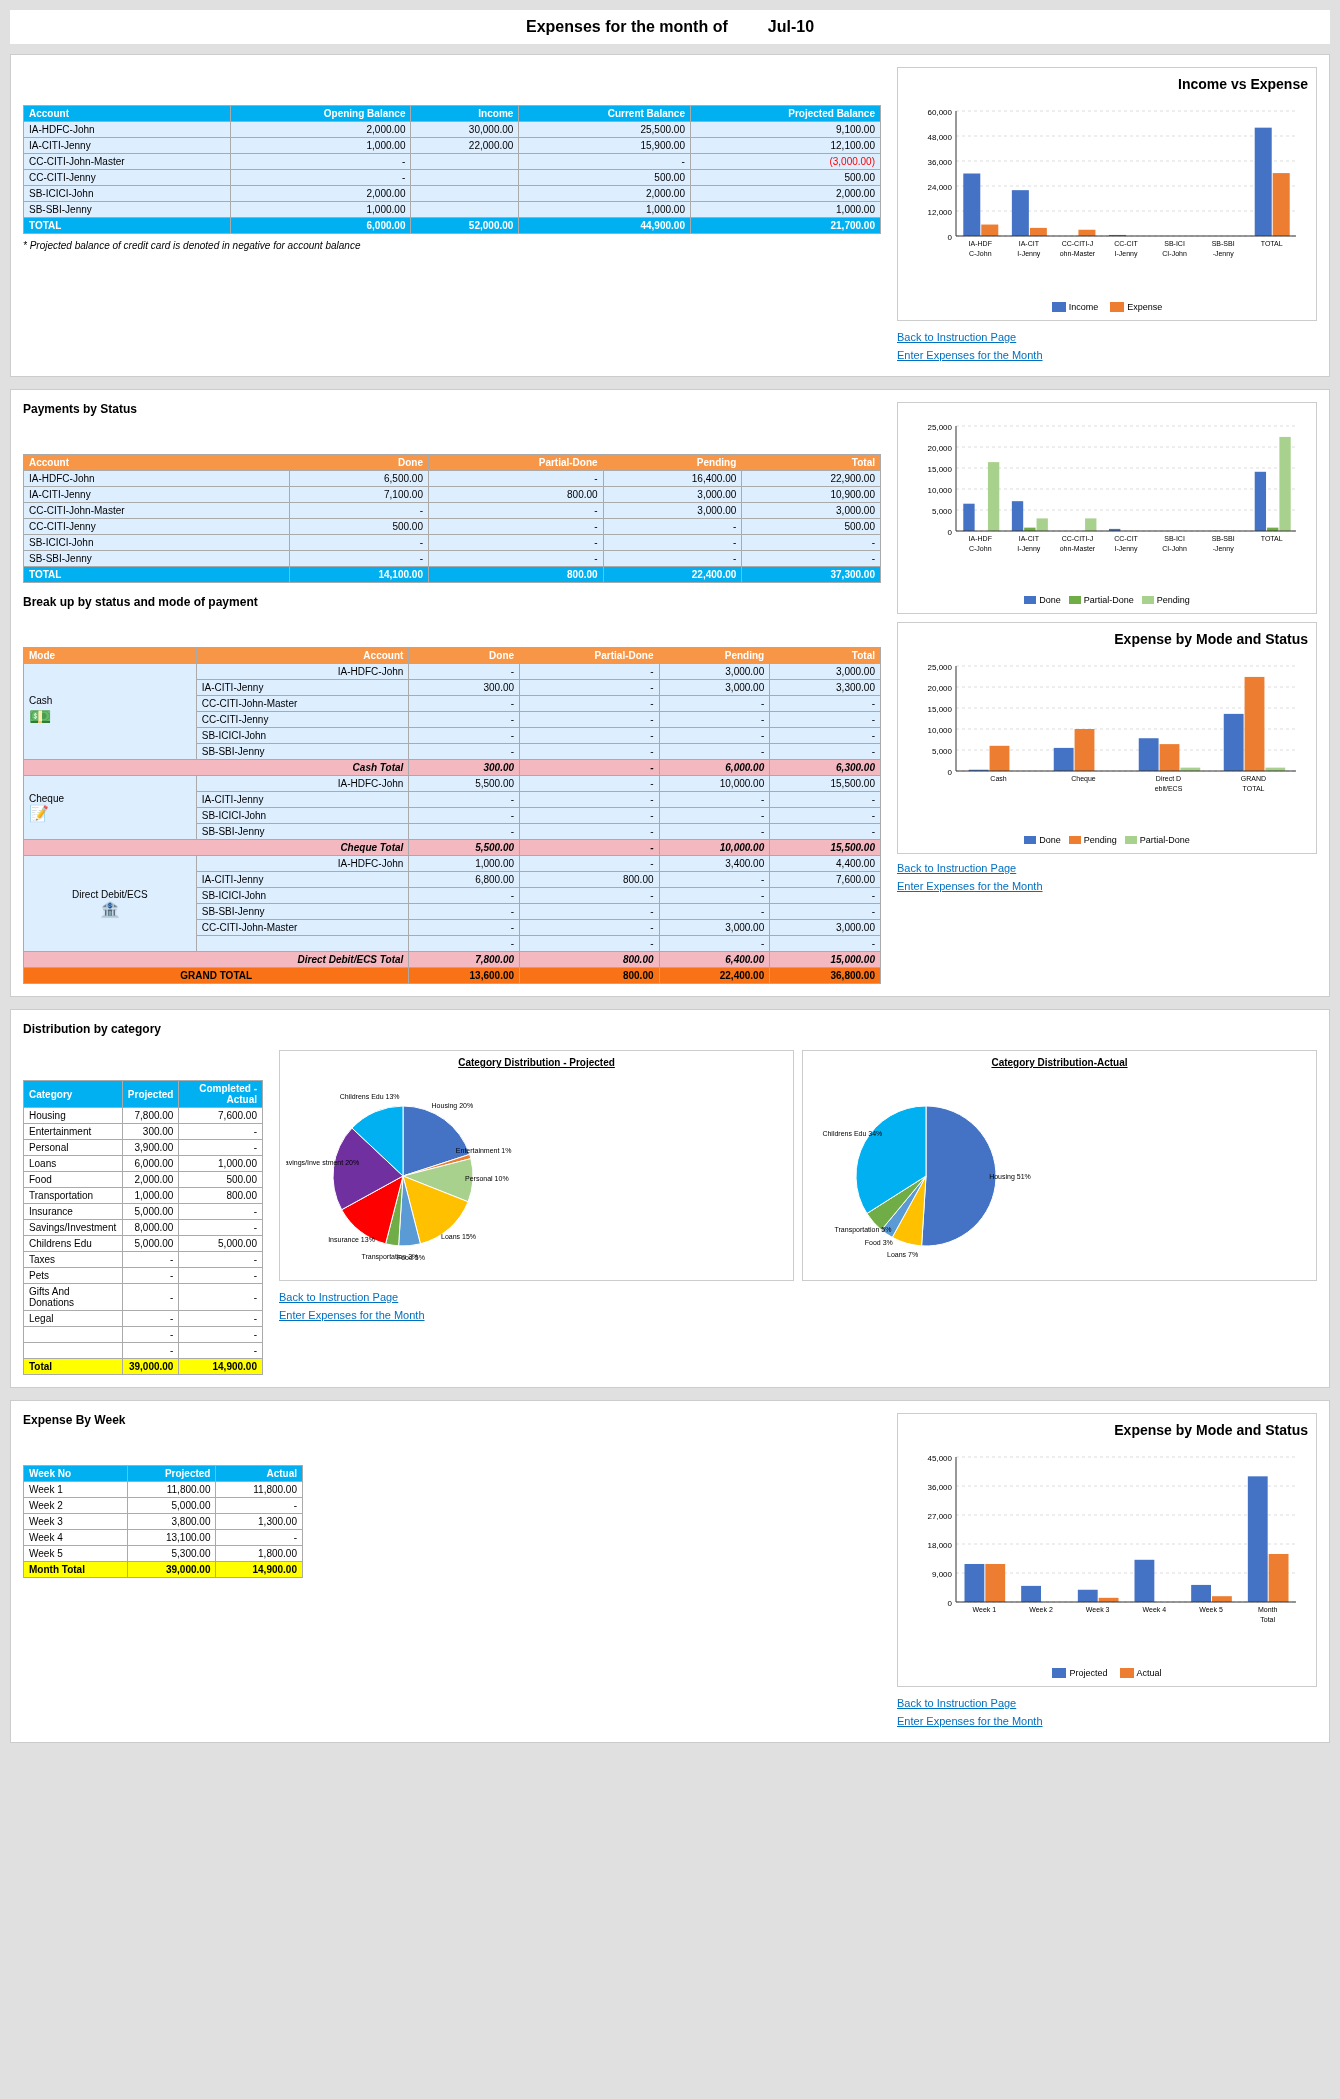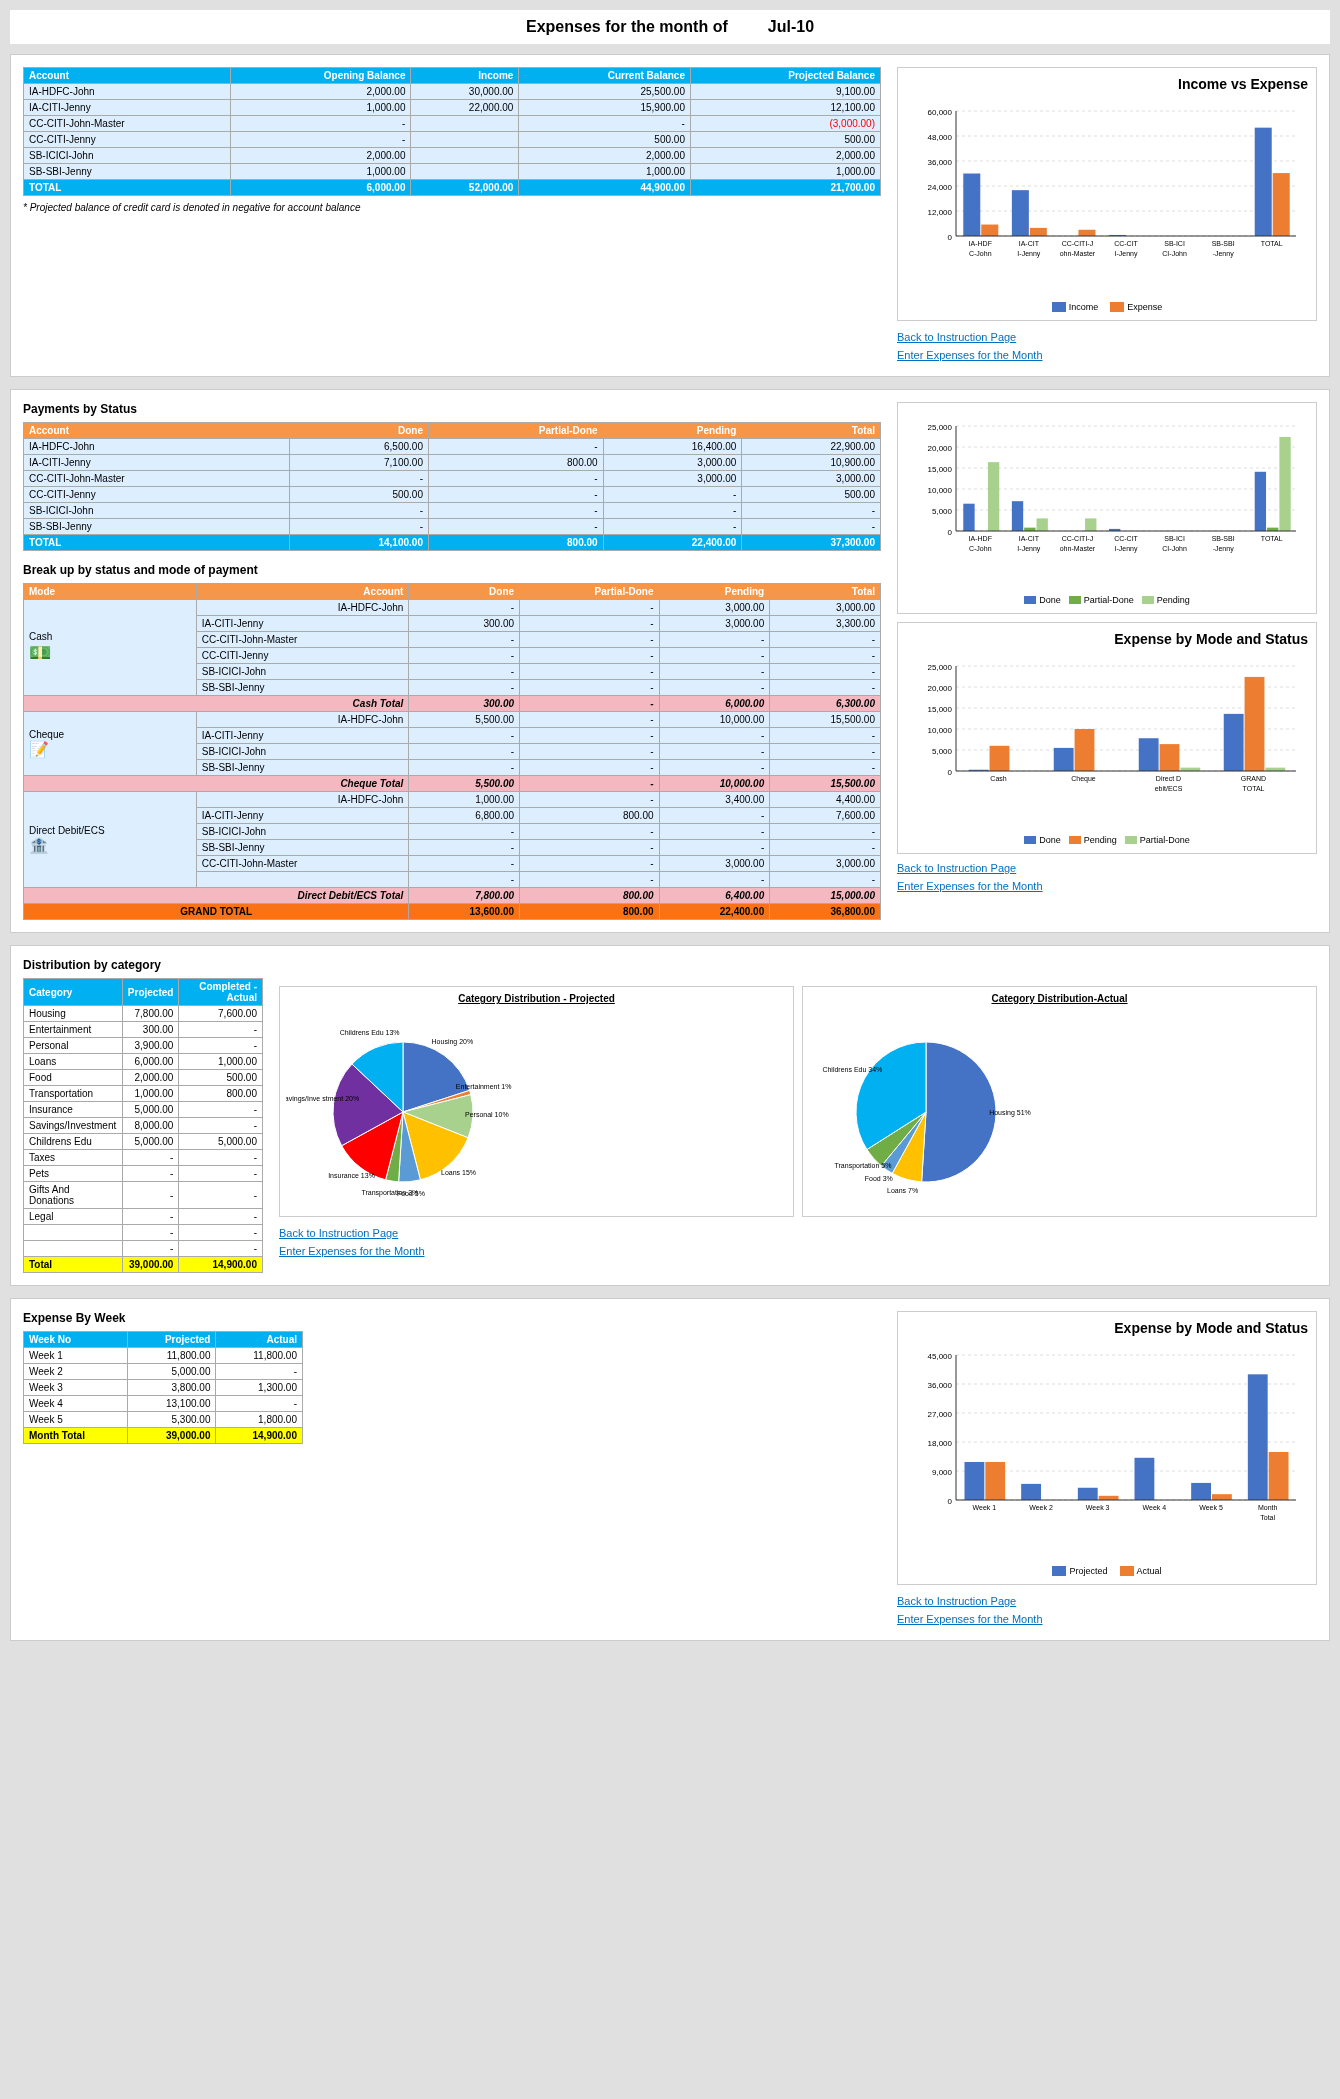--- a/index.html
+++ b/index.html
@@ -34,20 +34,21 @@
       gap: 16px;
     }
     .left-col { flex: 1; }
     .right-col { flex: 0 0 420px; }
 
     
     table {
       border-collapse: collapse;
       font-size: 10px;
       width: 100%;
+      margin-top: 38px;
     }
     th, td {
       border: 1px solid #aaa;
       padding: 2px 5px;
       text-align: right;
     }
     th { font-weight: bold; }
     td:first-child, th:first-child { text-align: left; }
 
     .header-teal { background: #00b0f0; color: white; }
@@ -400,21 +401,21 @@
               <td>-</td>
             </tr>
             <tr class="subtotal-pink">
               <td colspan="2" style="text-align:right;">Cheque Total</td>
               <td>5,500.00</td>
               <td>-</td>
               <td>10,000.00</td>
               <td>15,500.00</td>
             </tr>
             <tr class="row-light-blue">
-              <td rowspan="6" style="vertical-align:middle;text-align:left;">Direct Debit/ECS<br><span style="font-size:16px;">🏦</span></td>
+              <td rowspan="6" style="vertical-align:middle;text-align:center;">Direct Debit/ECS<br><span style="font-size:16px;">🏦</span></td>
               <td>IA-HDFC-John</td>
               <td>1,000.00</td>
               <td>-</td>
               <td>3,400.00</td>
               <td>4,400.00</td>
             </tr>
             <tr class="row-light-blue">
               <td>IA-CITI-Jenny</td>
               <td>6,800.00</td>
               <td>800.00</td>

